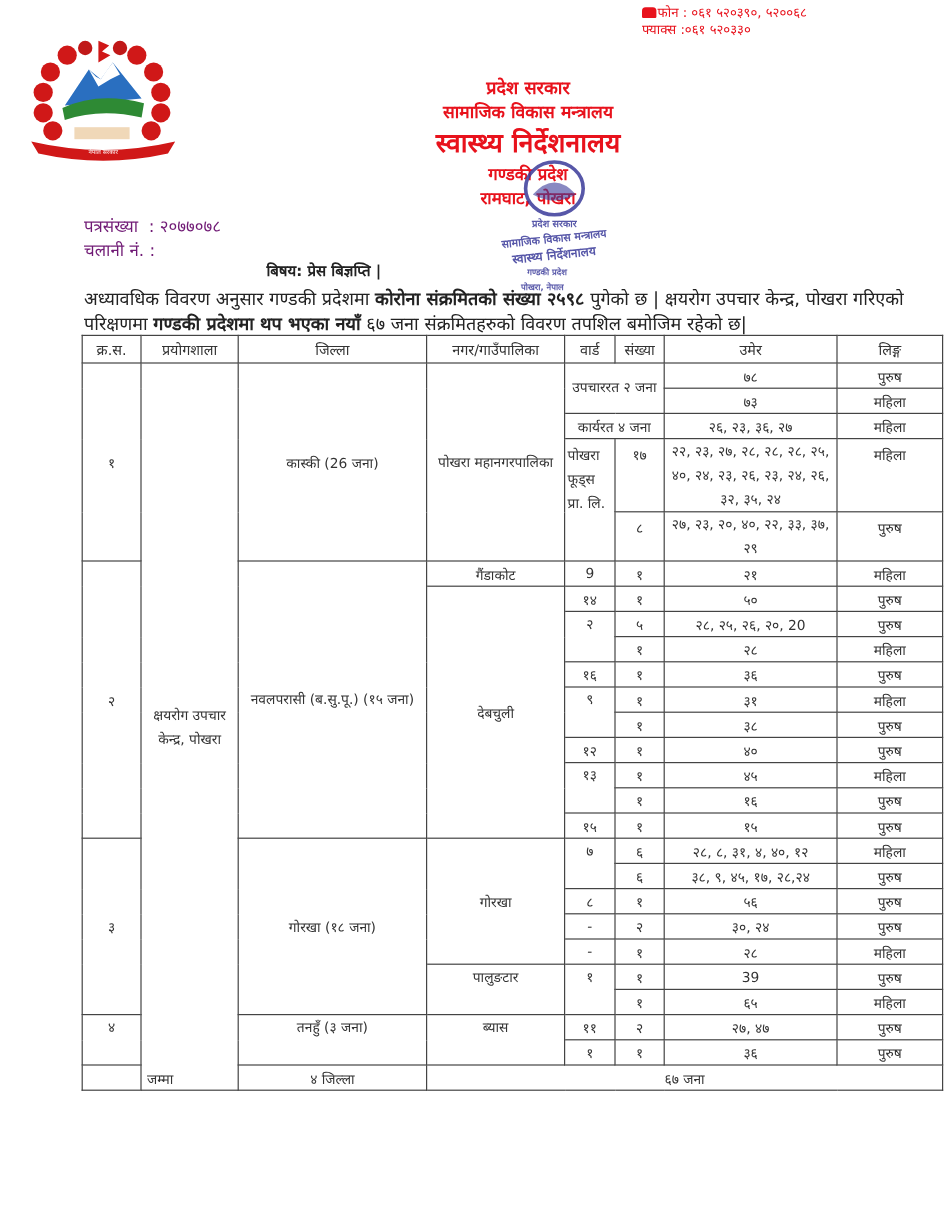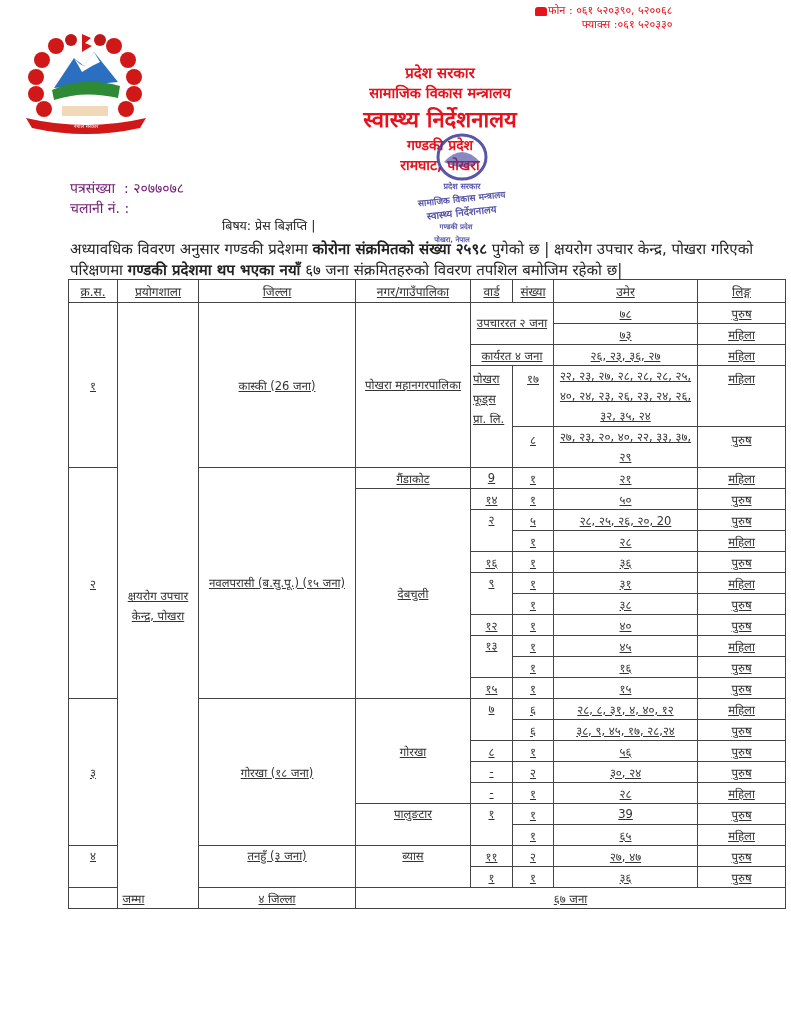--- a/index.html
+++ b/index.html
@@ -1,34 +1,34 @@
 <!DOCTYPE html>
 <html><head>
 <meta charset="utf-8">
 <style>
   html, body { margin:0; padding:0; background:#ffffff; }
   body { width:791px; height:1024px; position:relative; overflow:hidden;
          font-family:"DejaVu Sans", "Liberation Sans", sans-serif; color:#222; }
   .abs { position:absolute; }
-  .contact { left:535px; top:4px; font-size:11px; line-height:14px; color:#e8121c;text-align:right; }
+  .contact { left:535px; top:4px; font-size:11px; line-height:14px; color:#e8121c; }
   .contact .phone-icon { display:inline-block; width:12px; height:9px; background:#e8121c; border-radius:3px 3px 1px 1px; vertical-align:middle; margin-right:1px; }
   .emblem { left:22px; top:32px; width:128px; height:105px; }
   .hdr { left:290px; width:300px; text-align:center; color:#e8121c; font-weight:bold; }
   .h1 { top:62px; font-size:15px; }
   .h2 { top:82px; font-size:14.5px; }
   .h3 { top:103px; font-size:22px; }
   .h4 { top:135px; font-size:14px; }
   .h5 { top:155px; font-size:14px; }
   .stamp { left:392px; top:132px; width:128px; height:125px; }
   .refno { left:70px; top:178px; font-size:14px; color:#701a75; }
   .dispatch { left:70px; top:198px; font-size:14px; color:#701a75; }
-  .subject { left:222px; top:217px; font-size:12.5px; font-weight:normal; color:#222; }
+  .subject { left:222px; top:217px; font-size:12.5px; font-weight:bold; color:#222; }
   .para { left:70px; top:239px; width:715px; font-size:15px; line-height:21px; color:#222; }
   .para b { font-weight:bold; }
-  table.data { position:absolute; left:68px; top:279px; width:717px; border-collapse:collapse; table-layout:fixed; font-size:11.5px; color:#333;text-decoration:underline; }
+  table.data { position:absolute; left:68px; top:279px; width:717px; border-collapse:collapse; table-layout:fixed; font-size:11.5px; color:#333; }
   table.data th, table.data td { border:1px solid #444; text-align:center; padding:0 2px; font-weight:normal; }
   table.data th { height:22px; font-size:12px; }
   table.data td { height:20px; }
   table.data td.top { vertical-align:top; padding-top:3px; line-height:20px;margin-left:39px; }
   table.data td.ages { line-height:20px; }
   .col1{width:49px}.col2{width:81px}.col3{width:157px}.col4{width:115px}
   .col5{width:42px}.col6{width:41px}.col7{width:144px}.col8{width:88px}
 </style>
 </head>
 <body>

